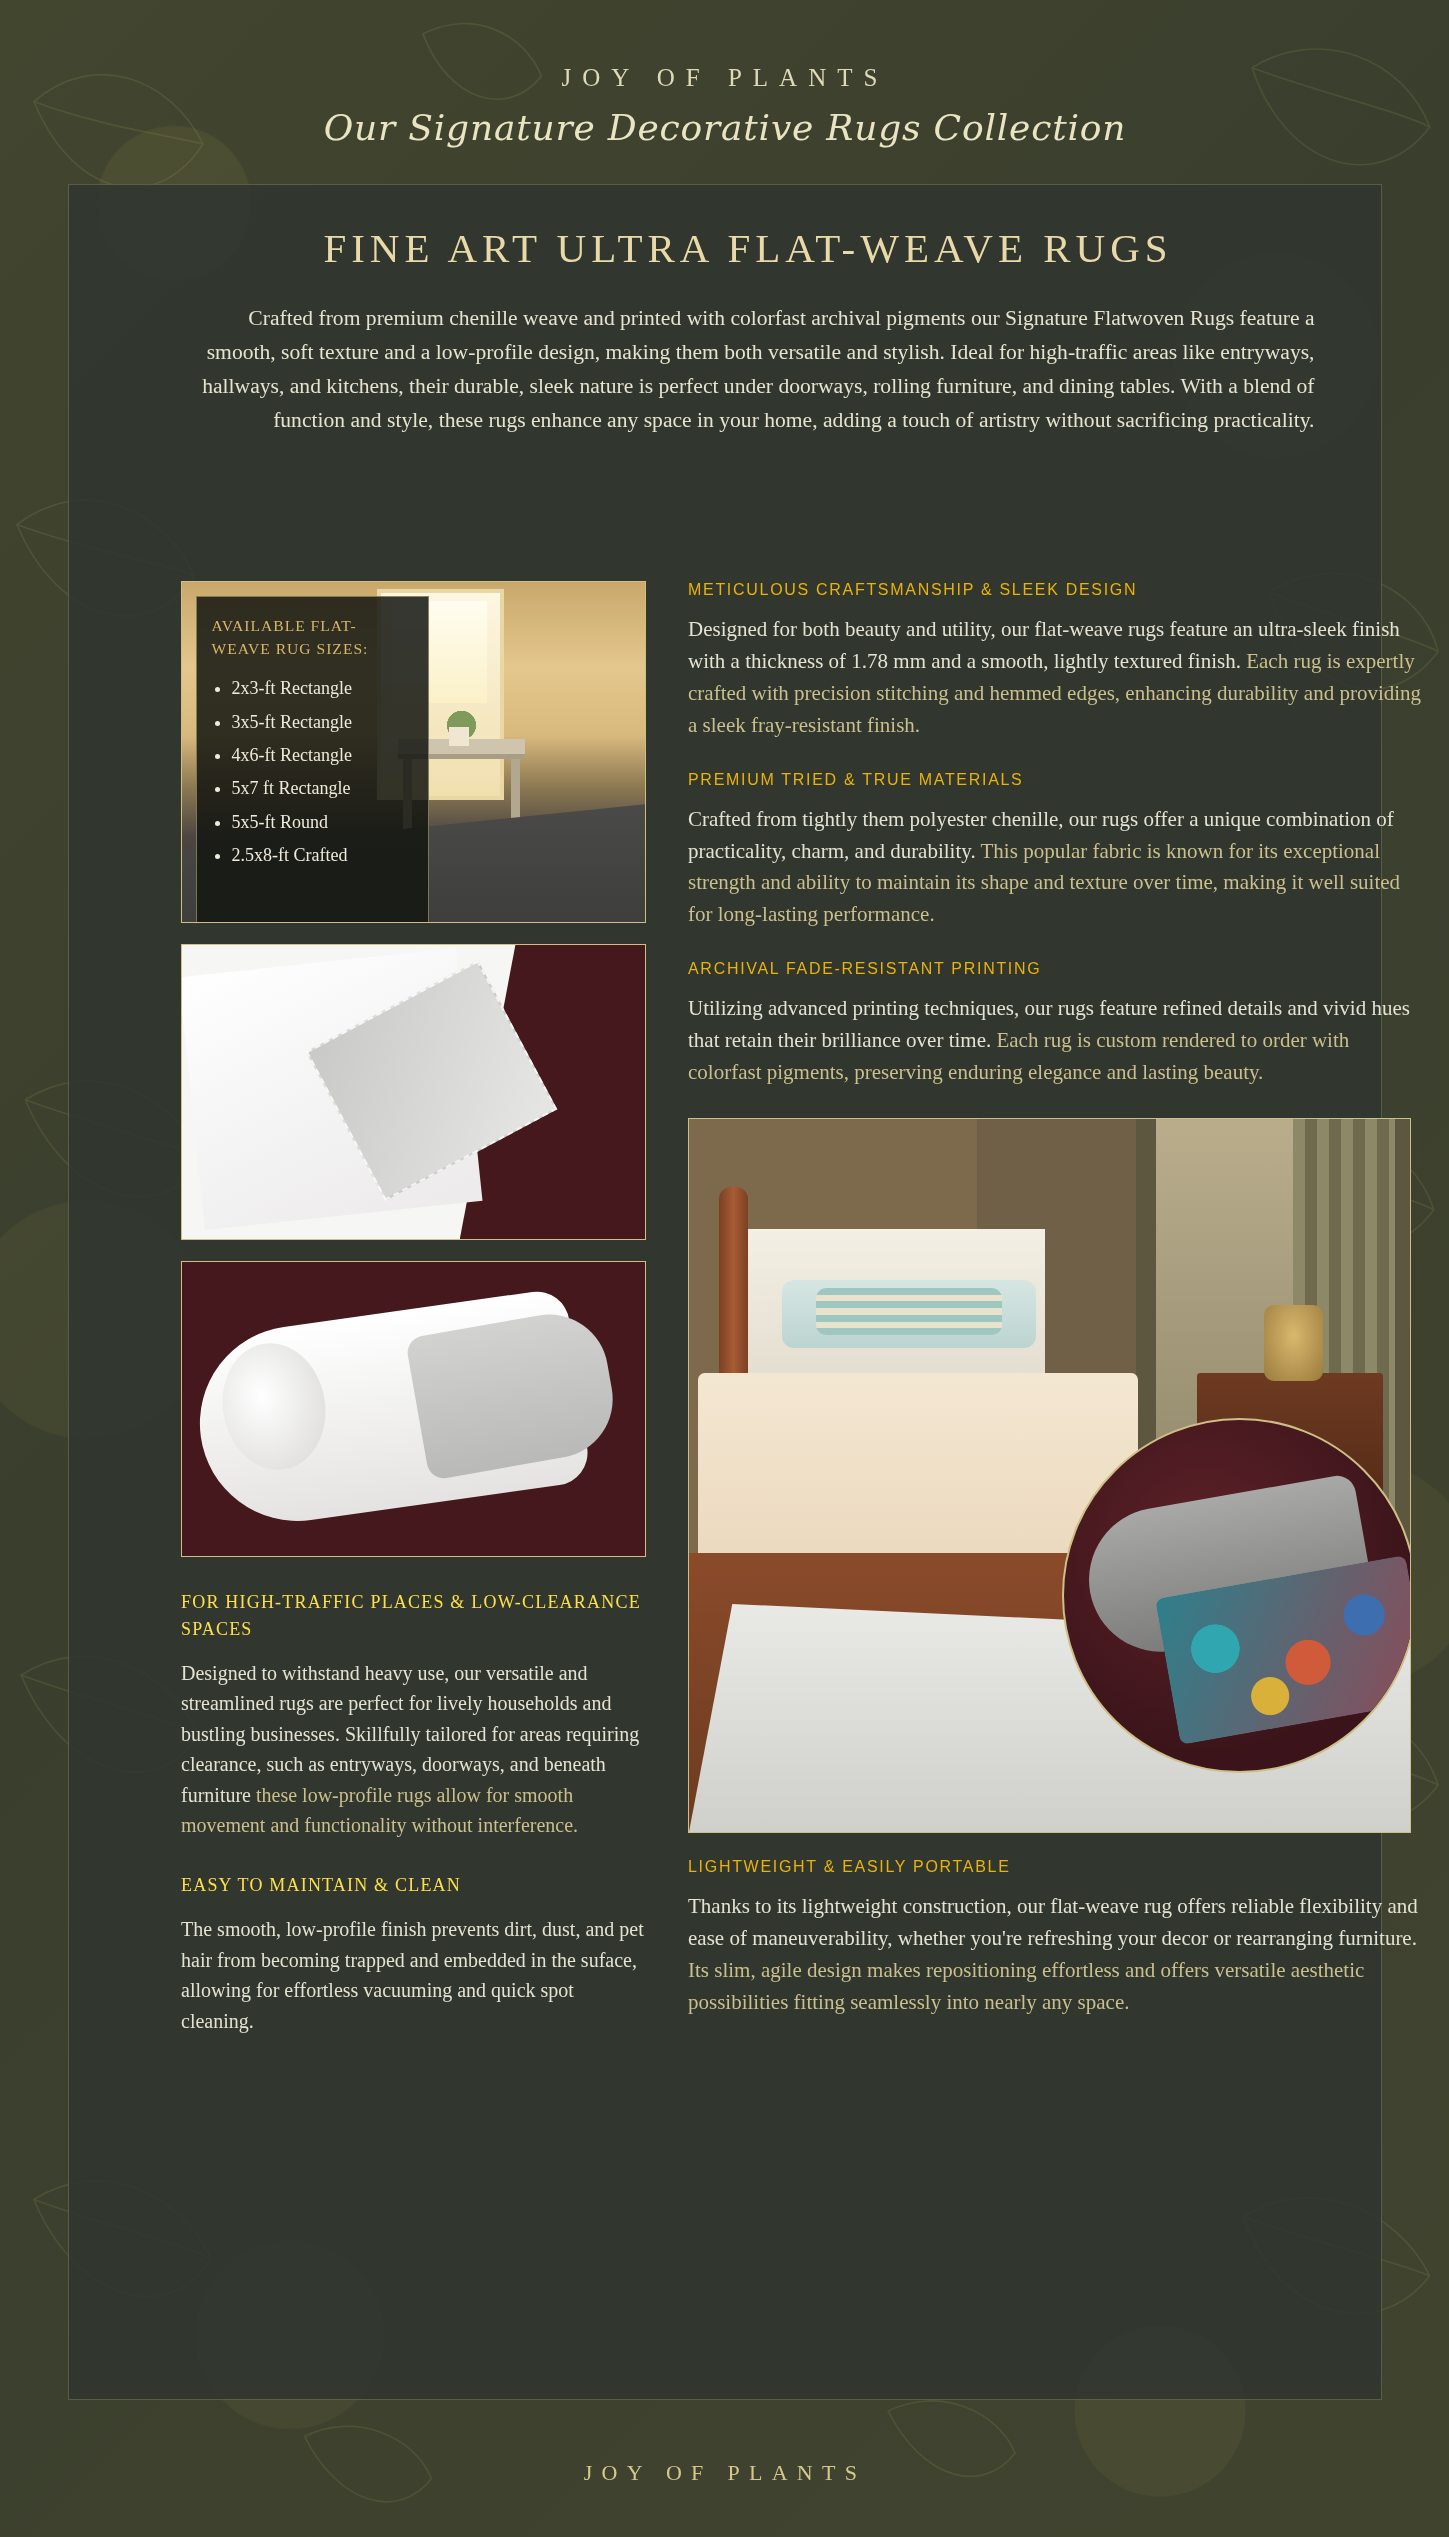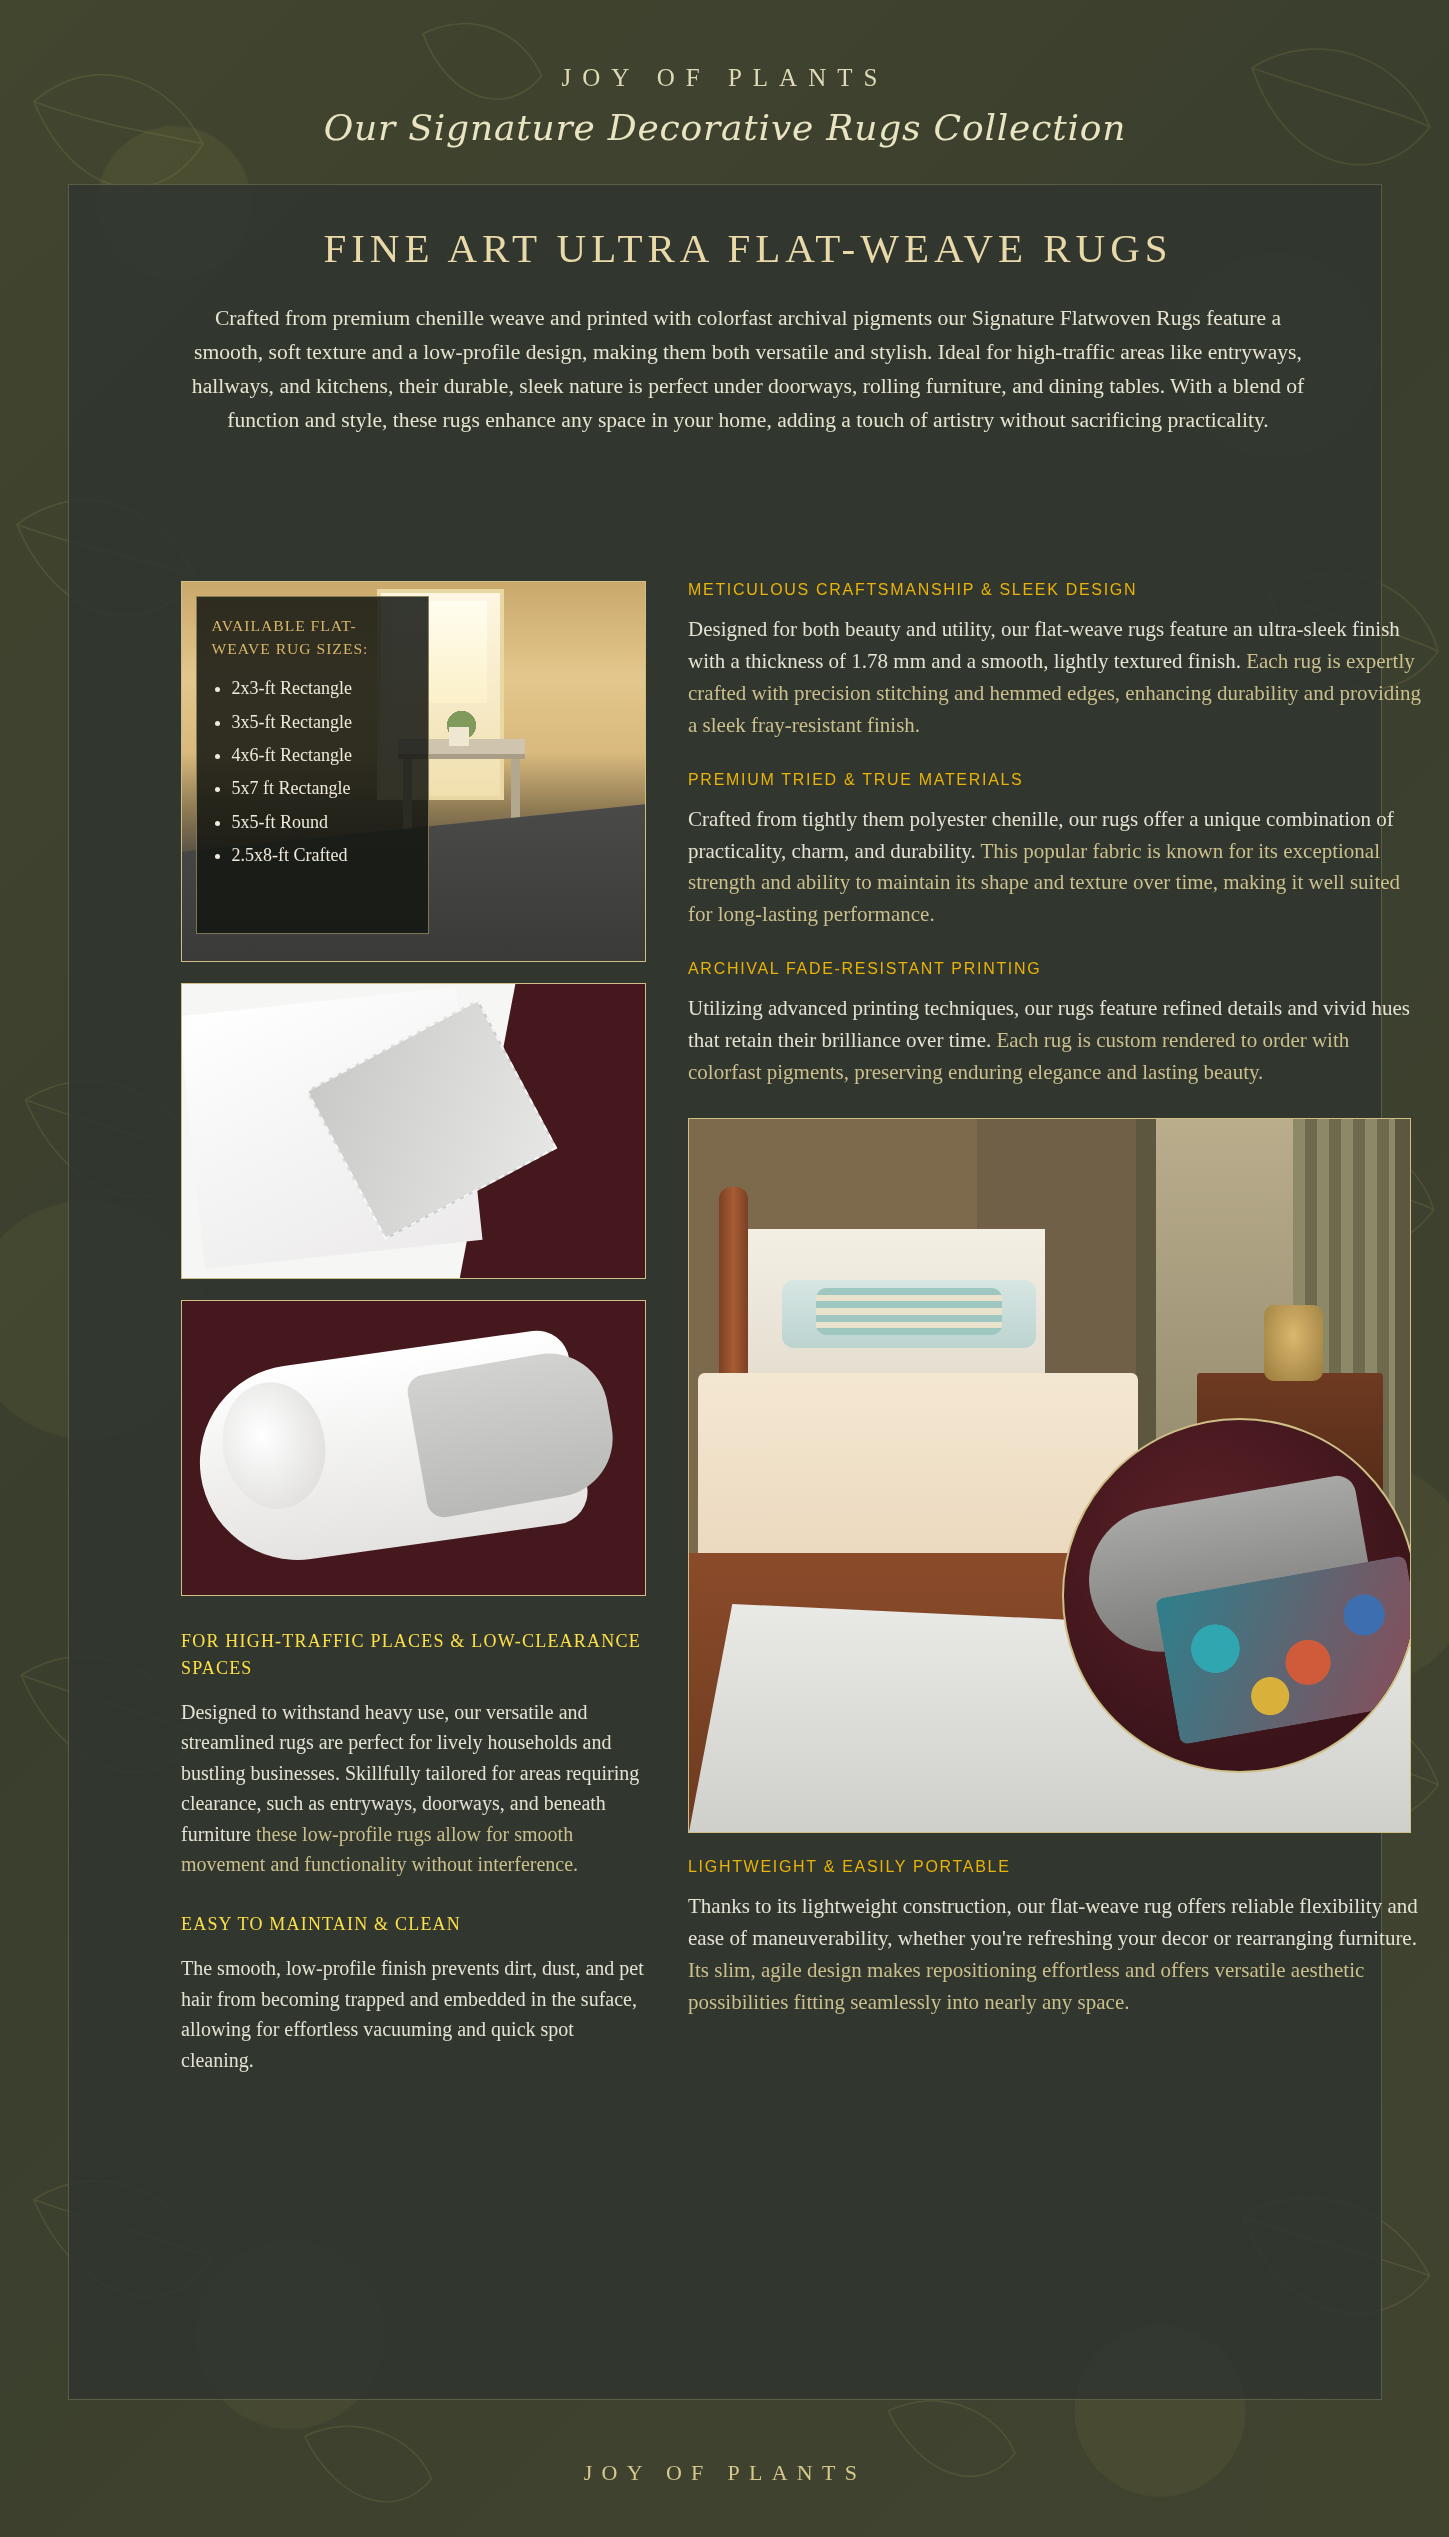--- a/index.html
+++ b/index.html
@@ -75,21 +75,21 @@
     font-size: 41px;
     letter-spacing: 5px;
     margin-top: 39px;
     font-family: "Liberation Serif", serif;
   }
 
   .intro {
     color: #e6e3cf;
     font-size: 21.6px;
     line-height: 1.58;
-    text-align: center;
+    text-align: right;
     width: 1133px;
     margin: 29px auto 0 auto;
     font-family: "Liberation Serif", serif;
   }
 
   
   .body-cols {
     position: absolute;
     top: 396px;
     left: 44px;
@@ -102,21 +102,21 @@
   
   .frame {
     border: 1.7px solid #cdbf86;
     background: #4a1f24;
     position: relative;
     overflow: hidden;
   }
 
   
   .photo-hall {
-    width: 465px; height: 381px;
+    width: 465px; height: 342px;
     background:
       linear-gradient(to bottom, #caa86c 0%, #e3c78c 25%, #d9b97d 45%, #8e7a53 60%, #4c4642 75%, #3b3a38 100%);
   }
   .hall-door {
     position: absolute; left: 195px; top: 6.8px; width: 127px; height: 211px;
     background: linear-gradient(to bottom, #fdf6e2, #f0dfae);
     border: 4.2px solid #e9d7a4;
   }
   .hall-window {
     position: absolute; left: 210px; top: 18.6px; width: 95px; height: 102px;

